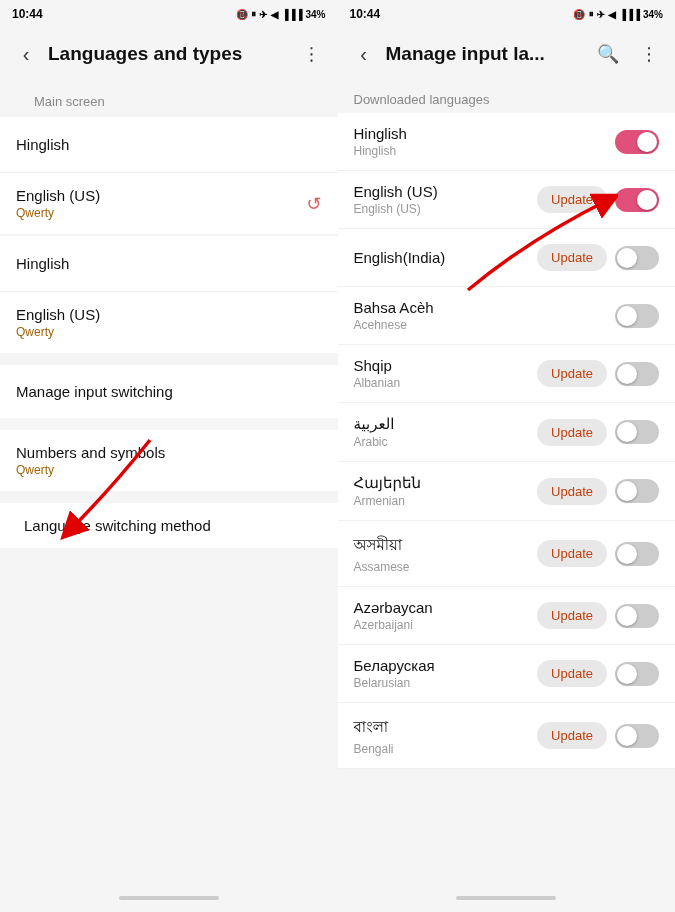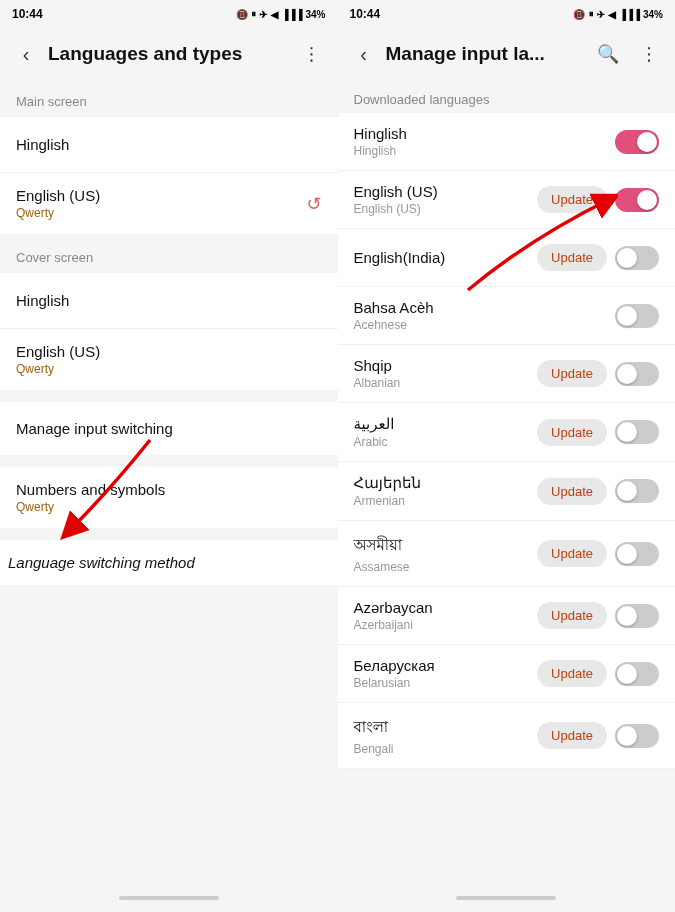--- a/index.html
+++ b/index.html
@@ -73,21 +73,21 @@
       flex: 1;
       overflow-y: auto;
       overflow-x: hidden;
       padding-bottom: 20px;
     }
 
     
     .section-label {
       font-size: 13px;
       color: #888;
-      padding: 14px 16px 6px 16px;
+      padding: 14px 16px 6px 34px;
     }
 
     
     .list-card {
       background: #fff;
       margin: 2px 0;
       border-radius: 0;
     }
 
     .list-item {
@@ -123,22 +123,21 @@
     .numbers-item {
       background: #fff;
       margin: 12px 0 0 0;
       padding: 14px 16px;
     }
 
     
     .lang-switch-item {
       background: #fff;
       margin: 12px 0 0 0;
-      padding: 14px 8px;
-      font-style: italic;
+      padding: 14px 24px;
     }
     .lang-switch-item .title { font-size: 15px; color: #111; }
     .lang-switch-item .subtitle { font-size: 12px; color: #e06060; margin-top: 3px; }
 
     
     .nav-bar {
       height: 28px;
       background: #f5f5f5;
       display: flex;
       align-items: center;
@@ -260,21 +259,20 @@
           <div class="list-item-text">
             <span class="list-item-title">English (US)</span>
             <span class="list-item-subtitle">Qwerty</span>
           </div>
           <div class="item-right">
             <span class="refresh-icon">↺</span>
           </div>
         </div>
       </div>
 
-      <div class="section-label">Cover screen</div>
       <div class="list-card">
         <div class="list-item">
           <div class="list-item-text">
             <span class="list-item-title">Hinglish</span>
           </div>
         </div>
         <div class="list-item">
           <div class="list-item-text">
             <span class="list-item-title">English (US)</span>
             <span class="list-item-subtitle">Qwerty</span>

